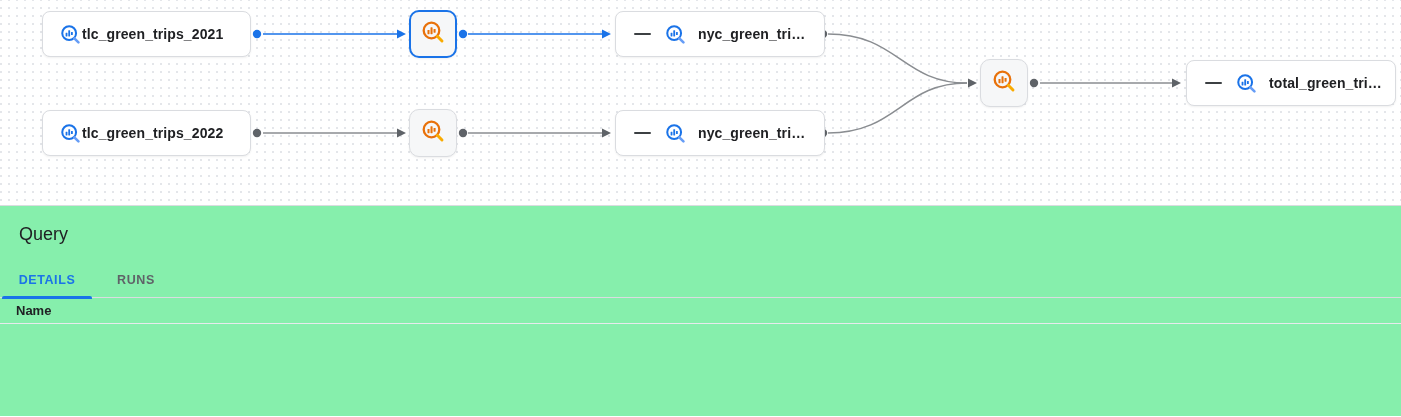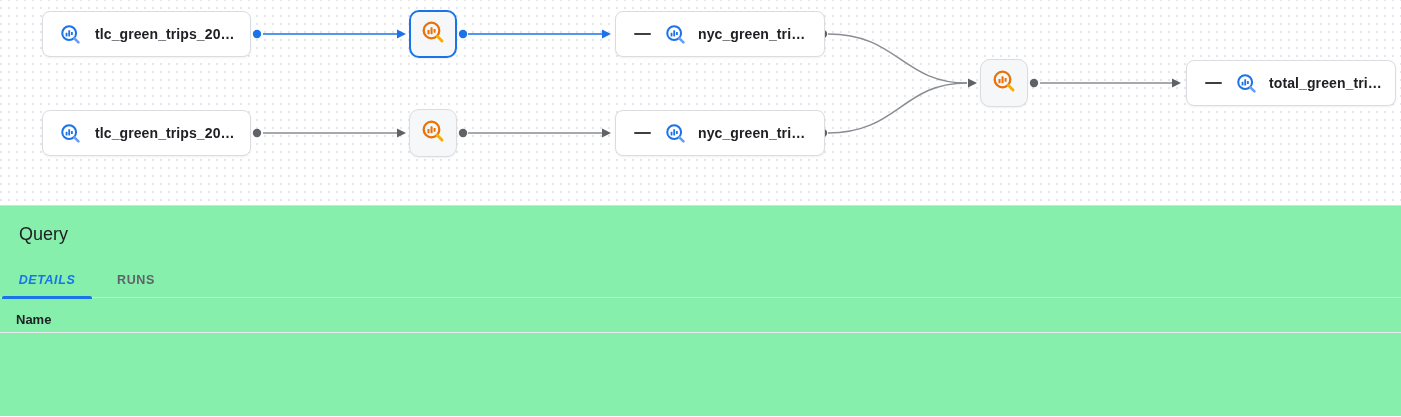--- a/index.html
+++ b/index.html
@@ -27,21 +27,21 @@
   .node {
     position: absolute; display: flex; align-items: center;
     background: #fff; border: 1px solid #dadce0; border-radius: 8px;
     height: 46px; box-shadow: 0 1px 2px rgba(60,64,67,.08); cursor: pointer;
   }
   .node .bq-icon { display: inline-flex; flex: none; }
   .node-label {
     font-size: 14px; font-weight: 600; color: #202124; letter-spacing: .1px;
     white-space: nowrap; overflow: hidden; text-overflow: ellipsis;
   }
-  .table-node { padding: 0 14px 0 16px; gap: 13px; }
+  .table-node { padding: 0 14px 0 16px; }
   .out-node  { padding: 0 12px 0 18px; gap: 0; }
   .minus-btn {
     width: 17px; height: 18px; display: inline-flex; align-items: center;
     margin-right: 13px; flex: none; cursor: pointer;
   }
   .minus-bar { width: 17px; height: 2.2px; background: #3c4043; border-radius: 1px; }
   .out-node .bq-icon { margin-right: 11px; }
 
   .process-node {
     position: absolute; width: 48px; height: 48px;
@@ -64,32 +64,32 @@
     padding: 15px 0 0 19px; line-height: 26px;
   }
   .tabs {
     display: flex; margin-top: 15px; border-bottom: 1px solid #dadce0; height: 36px;
   }
   .tab {
     height: 36px; display: flex; align-items: center; justify-content: center;
     font-size: 12.5px; font-weight: 600; letter-spacing: .6px; cursor: pointer;
     color: #5f6368; position: relative;
   }
-  .tab-details { width: 94px; font-style: italic; }
+  .tab-details { width: 94px; }
   .tab-runs { width: 84px; }
   .tab.active { color: #1a73e8; }
   .tab.active::after {
     content: ""; position: absolute; left: 2px; right: 2px; bottom: -1px;
     height: 3px; background: #1a73e8; border-radius: 2px 2px 0 0;
   }
 
   .kv-table { width: 100%; }
   .kv-row {
     display: flex; align-items: center; height: 25.5px;
-    border-bottom: 1px solid #e8eaed; font-size: 13px; margin-top: 9px;
+    border-bottom: 1px solid #e8eaed; font-size: 13px;
   }
   .kv-label { width: 146px; padding-left: 16px; font-weight: 700; color: #202124; flex: none; }
   .kv-value { color: #5f6368; white-space: nowrap; overflow: hidden; }
 </style>
 </head>
 <body>
 
 <div class="canvas">
 
   <svg class="edges" width="1401" height="206">

